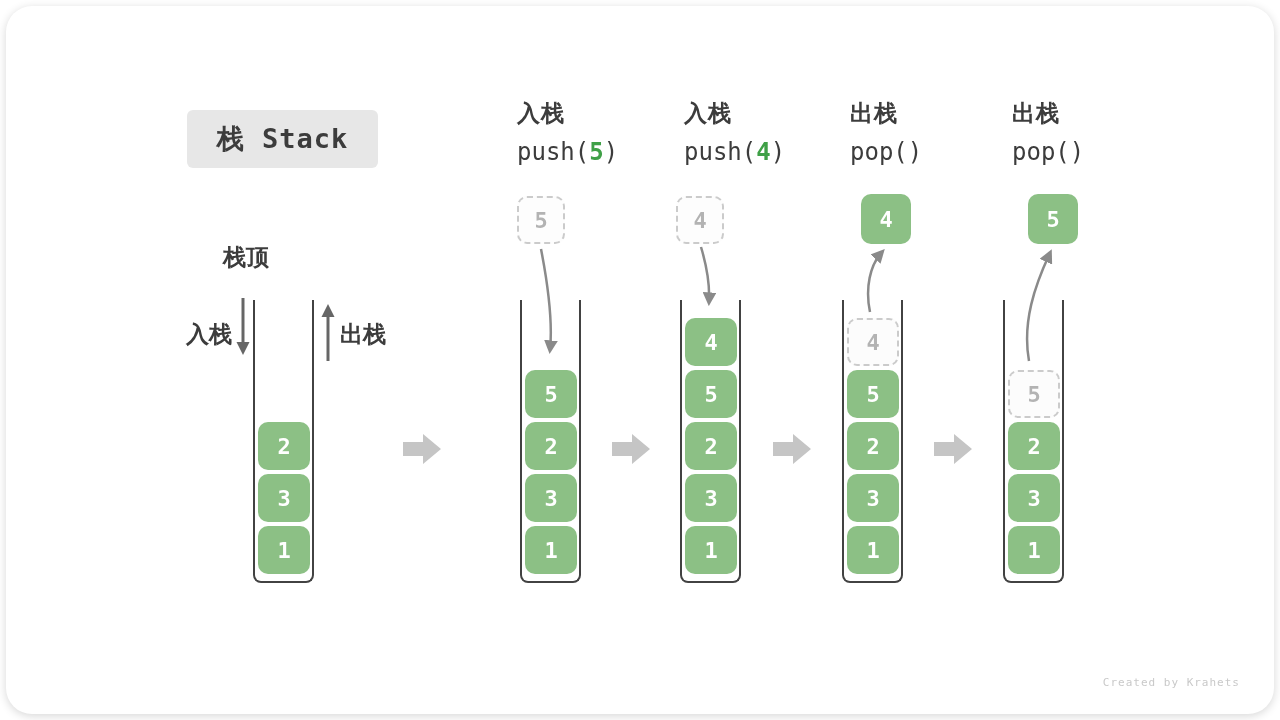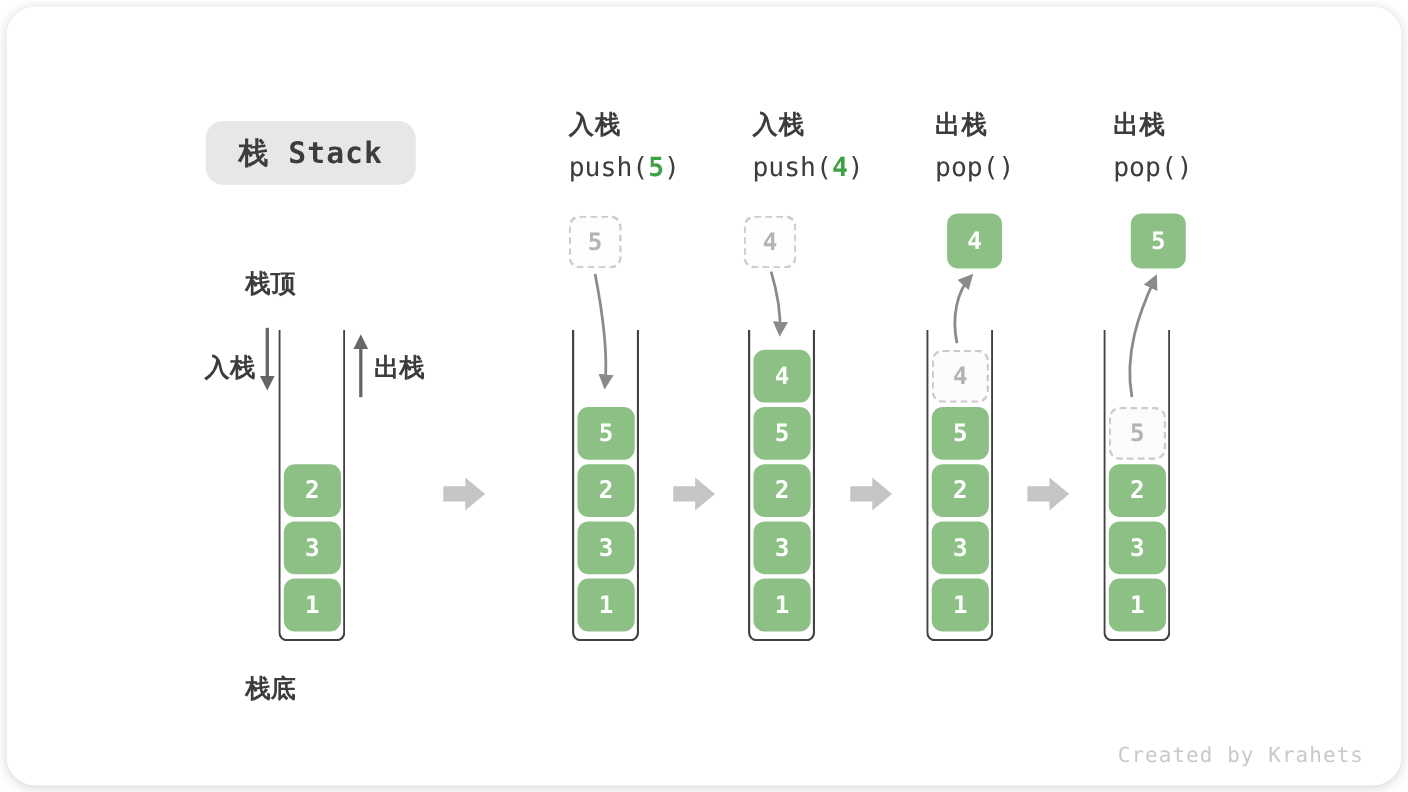--- a/index.html
+++ b/index.html
@@ -10,21 +10,21 @@
   *{margin:0;padding:0;box-sizing:border-box;}
   html,body{width:1280px;height:720px;background:#ffffff;overflow:hidden;
     font-family:"Liberation Sans", sans-serif;}
   .card{position:absolute;left:6px;top:6px;width:1268px;height:708px;
     background:#ffffff;border-radius:26px;box-shadow:0 2px 10px rgba(0,0,0,0.16);}
   .content{position:absolute;left:0;top:0;width:1280px;height:720px;}
   .abs{position:absolute;}
   .svg-layer{position:absolute;left:0;top:0;width:1280px;height:720px;pointer-events:none;}
 
   .title-box{left:187px;top:110px;width:191px;height:58px;background:var(--title-bg);
-    border-radius:16px;display:flex;align-items:center;justify-content:center;
+    border-radius:6px;display:flex;align-items:center;justify-content:center;
     font-family:"DejaVu Sans Mono", monospace;font-size:27px;font-weight:bold;
     color:var(--text);letter-spacing:1px;}
 
   .zh{color:var(--text);font-size:23px;font-weight:bold;}
   .label-center{width:120px;text-align:left;}
   .label-right{width:80px;text-align:right;}
   .label-left{width:80px;text-align:left;}
 
   .col-head{top:98px;color:var(--text);}
   .col-head .op{font-size:23px;font-weight:bold;letter-spacing:1px;}
@@ -41,21 +41,21 @@
     font-size:22px;display:flex;align-items:center;justify-content:center;}
   .cell.ghost{background:#FCFCFC;border:2px dashed var(--ghost-border);
     color:var(--ghost-text);}
   .float-box{width:50px;height:50px;border-radius:10px;background:var(--green);
     color:var(--cell-text);font-family:"DejaVu Sans Mono", monospace;font-weight:bold;
     font-size:22px;display:flex;align-items:center;justify-content:center;}
   .float-box.pending{width:48px;height:48px;background:#FDFDFD;
     border:2px dashed var(--ghost-border);color:var(--ghost-text);}
 
   .credit{right:40px;top:676px;font-family:"DejaVu Sans Mono", monospace;
-    font-size:19px;color:var(--credit);letter-spacing:1px;}
+    font-size:11px;color:var(--credit);letter-spacing:1px;}
 
   .curve{fill:none;stroke:var(--arrow);stroke-width:2.5px;}
   .straight{fill:none;stroke:var(--dark-arrow);stroke-width:3px;}
   .block{fill:var(--block);}
   .head-gray{fill:var(--arrow);}
   .head-dark{fill:var(--dark-arrow);}
 </style>
 </head>
 <body>
 
@@ -84,21 +84,20 @@
     <polygon class="block" points="612,442 632,442 632,434 650,449 632,464 632,456 612,456"></polygon>
     <polygon class="block" points="773,442 793,442 793,434 811,449 793,464 793,456 773,456"></polygon>
     <polygon class="block" points="934,442 954,442 954,434 972,449 954,464 954,456 934,456"></polygon>
   </svg>
 
   <div class="abs title-box">
     <span>栈 Stack</span>
   </div>
 
   <div class="abs zh label-center" style="left:223px;top:242px;">栈顶</div>
-  <div class="abs zh label-center" style="left:223px;top:611px;">栈底</div>
   <div class="abs zh label-right" style="left:152px;top:319px;">入栈</div>
   <div class="abs zh label-left" style="left:340px;top:319px;">出栈</div>
 
   <div class="abs well" style="left:253px;"></div>
   <div class="abs well" style="left:520px;"></div>
   <div class="abs well" style="left:680px;"></div>
   <div class="abs well" style="left:842px;"></div>
   <div class="abs well" style="left:1003px;"></div>
 
   <div class="abs cell" style="left:258px;top:422px;">2</div>

